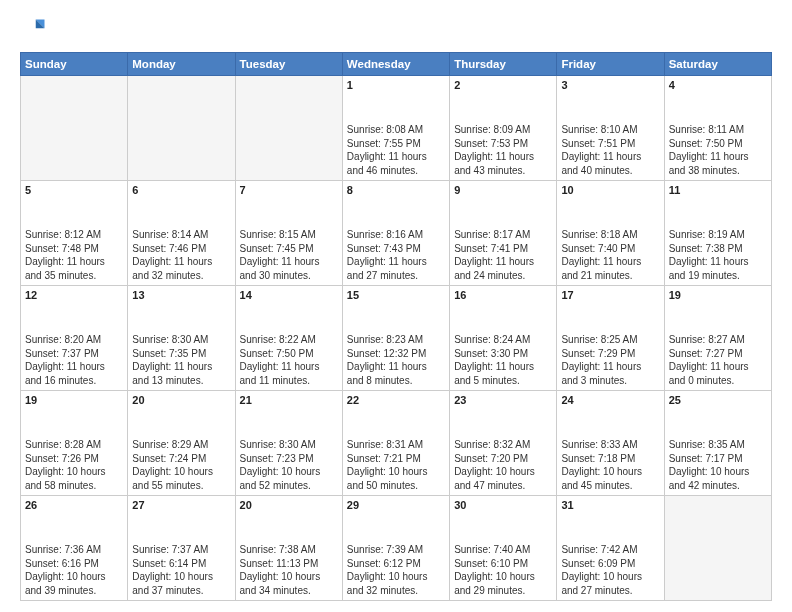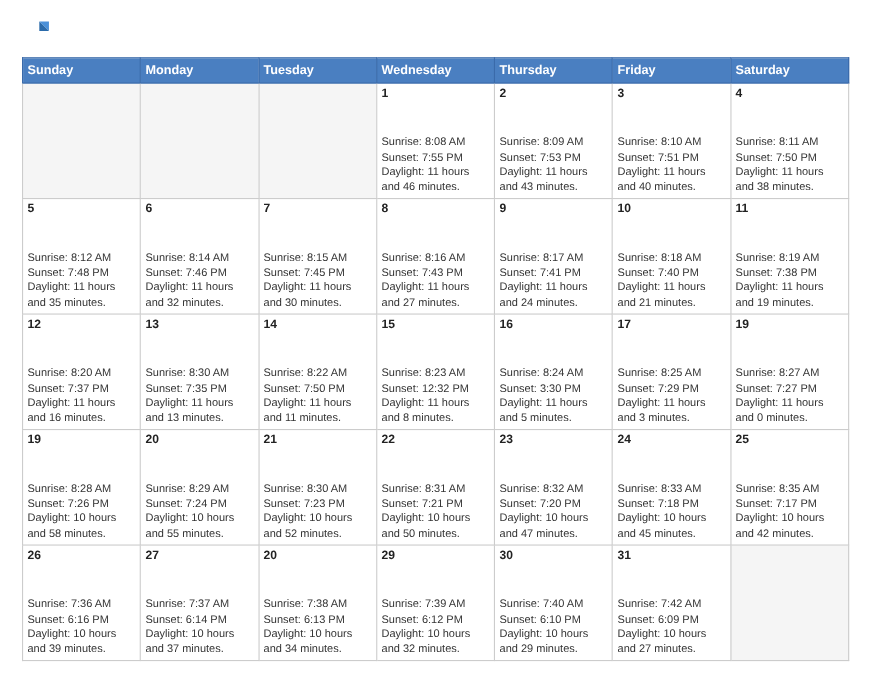--- a/index.html
+++ b/index.html
@@ -323,21 +323,21 @@
           <td>
             <span class="day-number">27</span>
             <div class="cell-text">Sunrise: 7:37 AM
 Sunset: 6:14 PM
 Daylight: 10 hours
 and 37 minutes.</div>
           </td>
           <td>
             <span class="day-number">20</span>
             <div class="cell-text">Sunrise: 7:38 AM
-Sunset: 6:13 PM
+Sunset: 11:13 PM
 Daylight: 10 hours
 and 34 minutes.</div>
           </td>
           <td>
             <span class="day-number">29</span>
             <div class="cell-text">Sunrise: 7:39 AM
 Sunset: 6:12 PM
 Daylight: 10 hours
 and 32 minutes.</div>
           </td>

